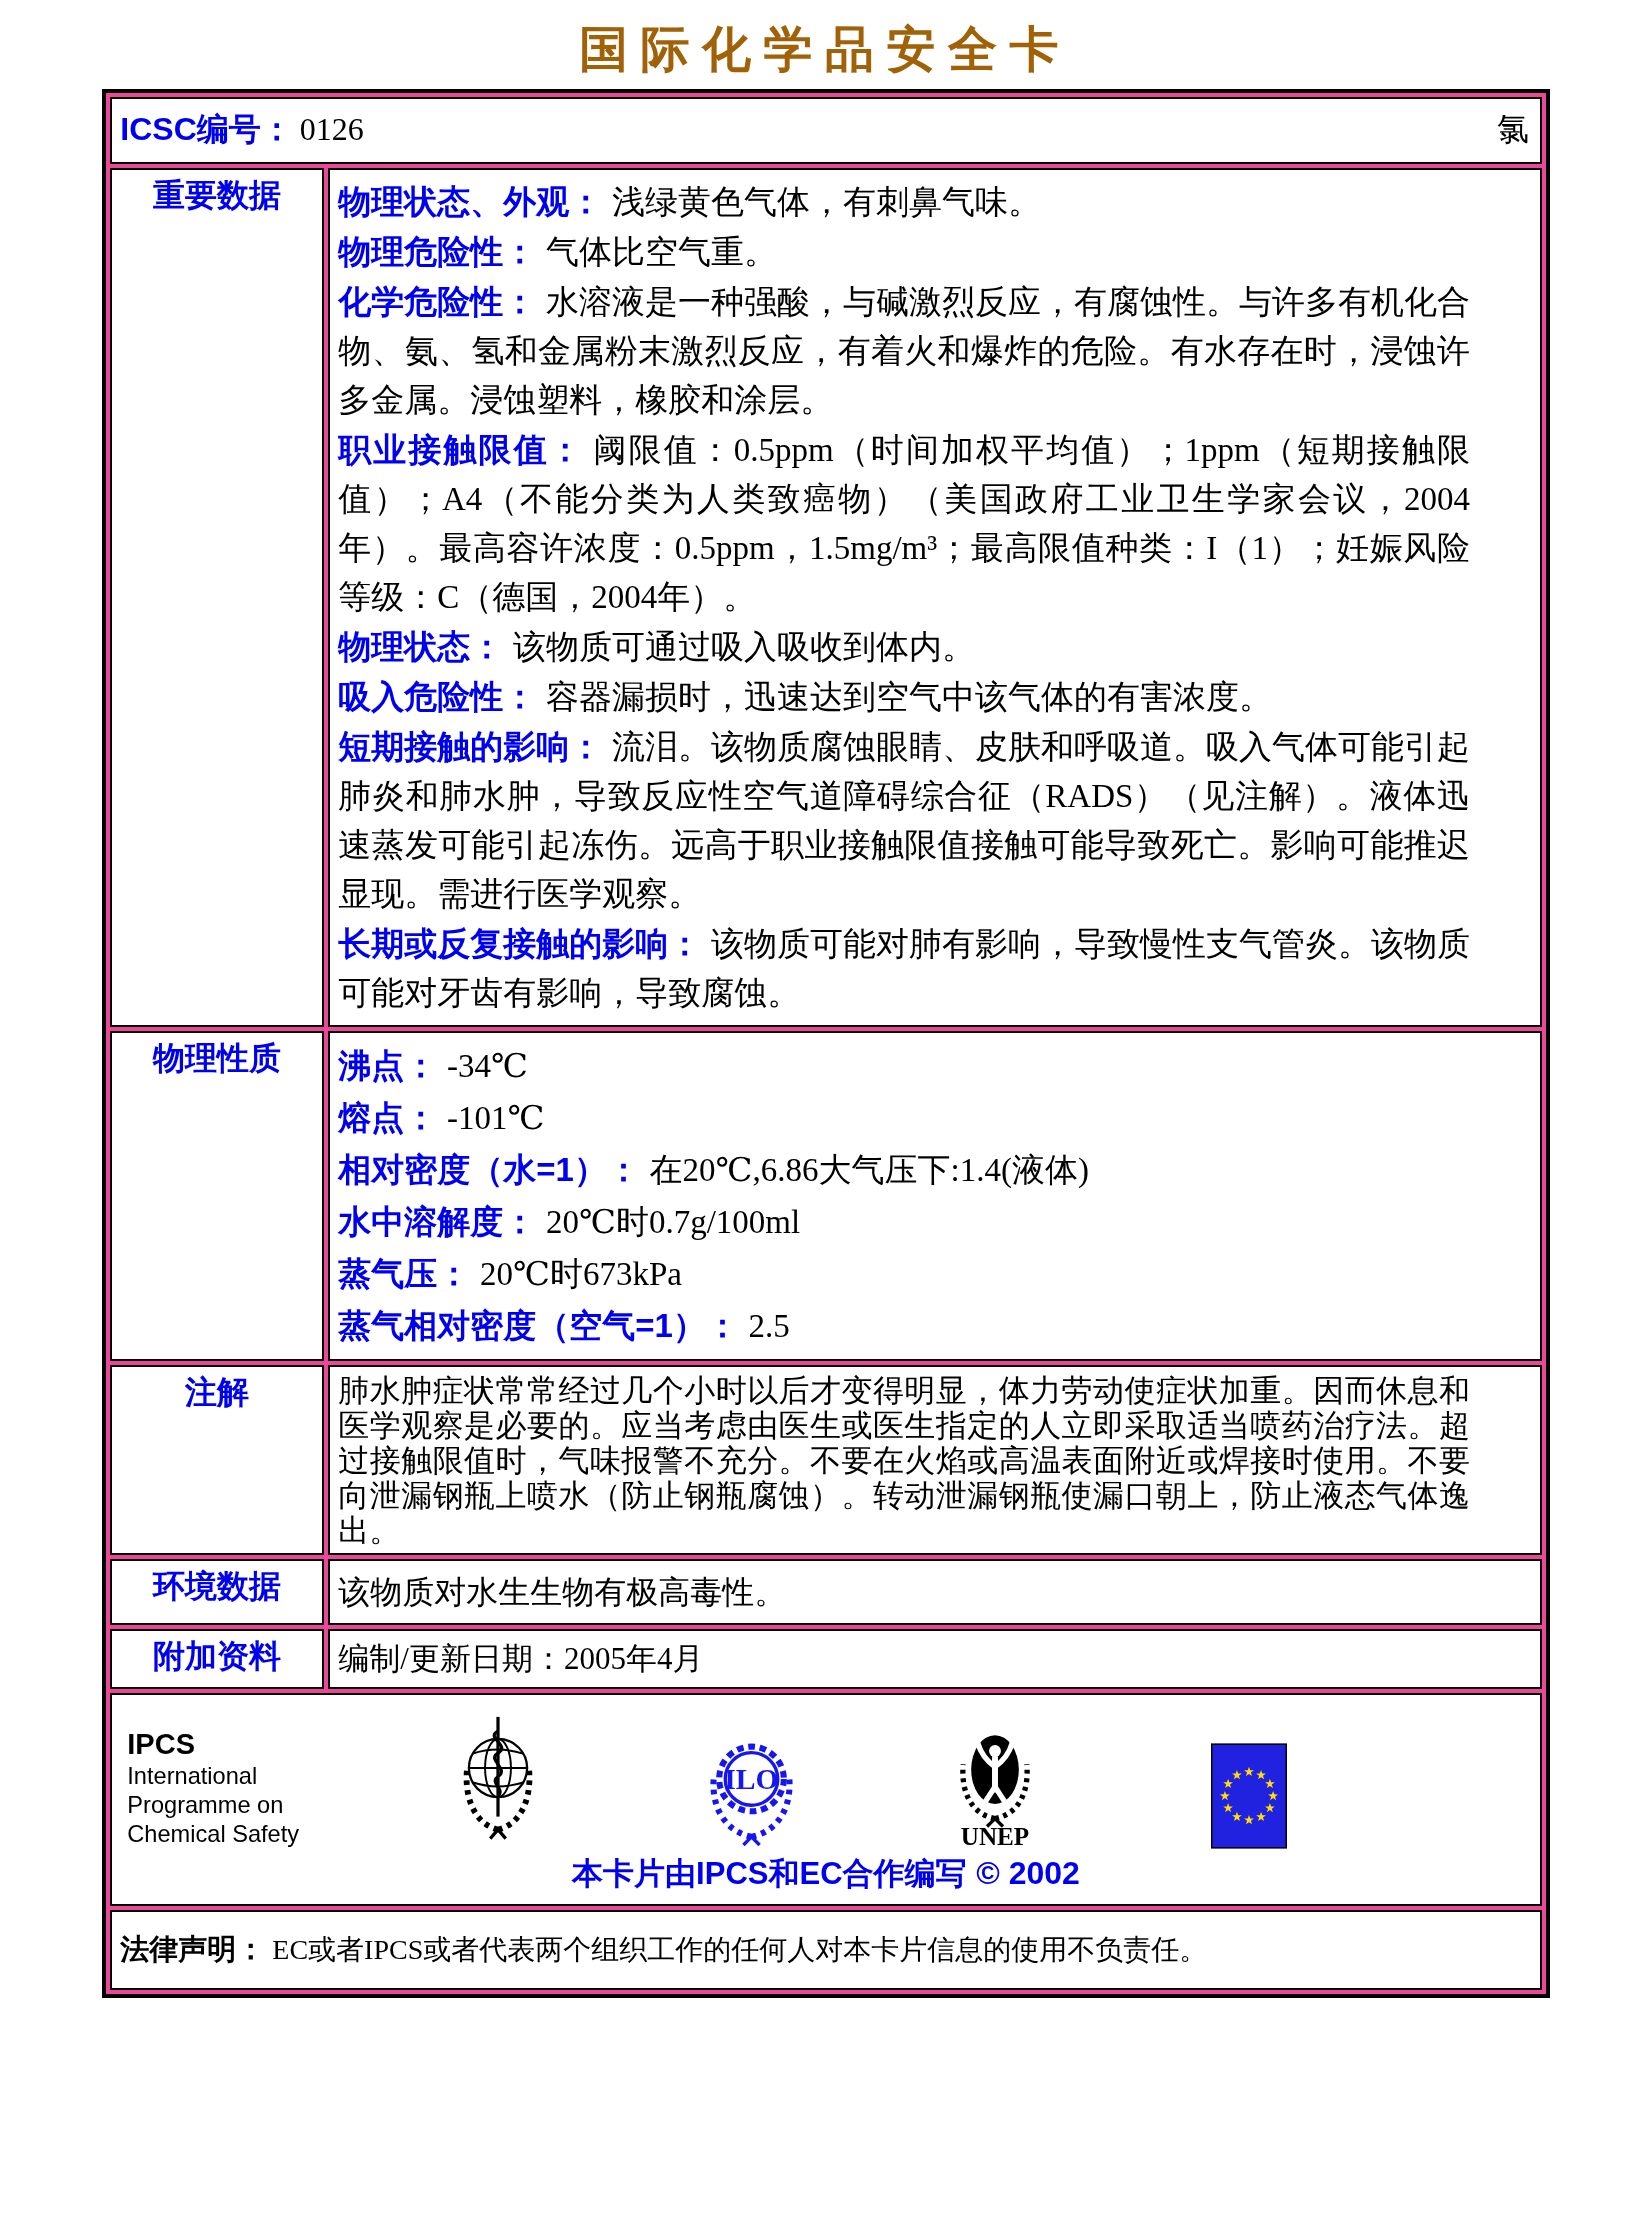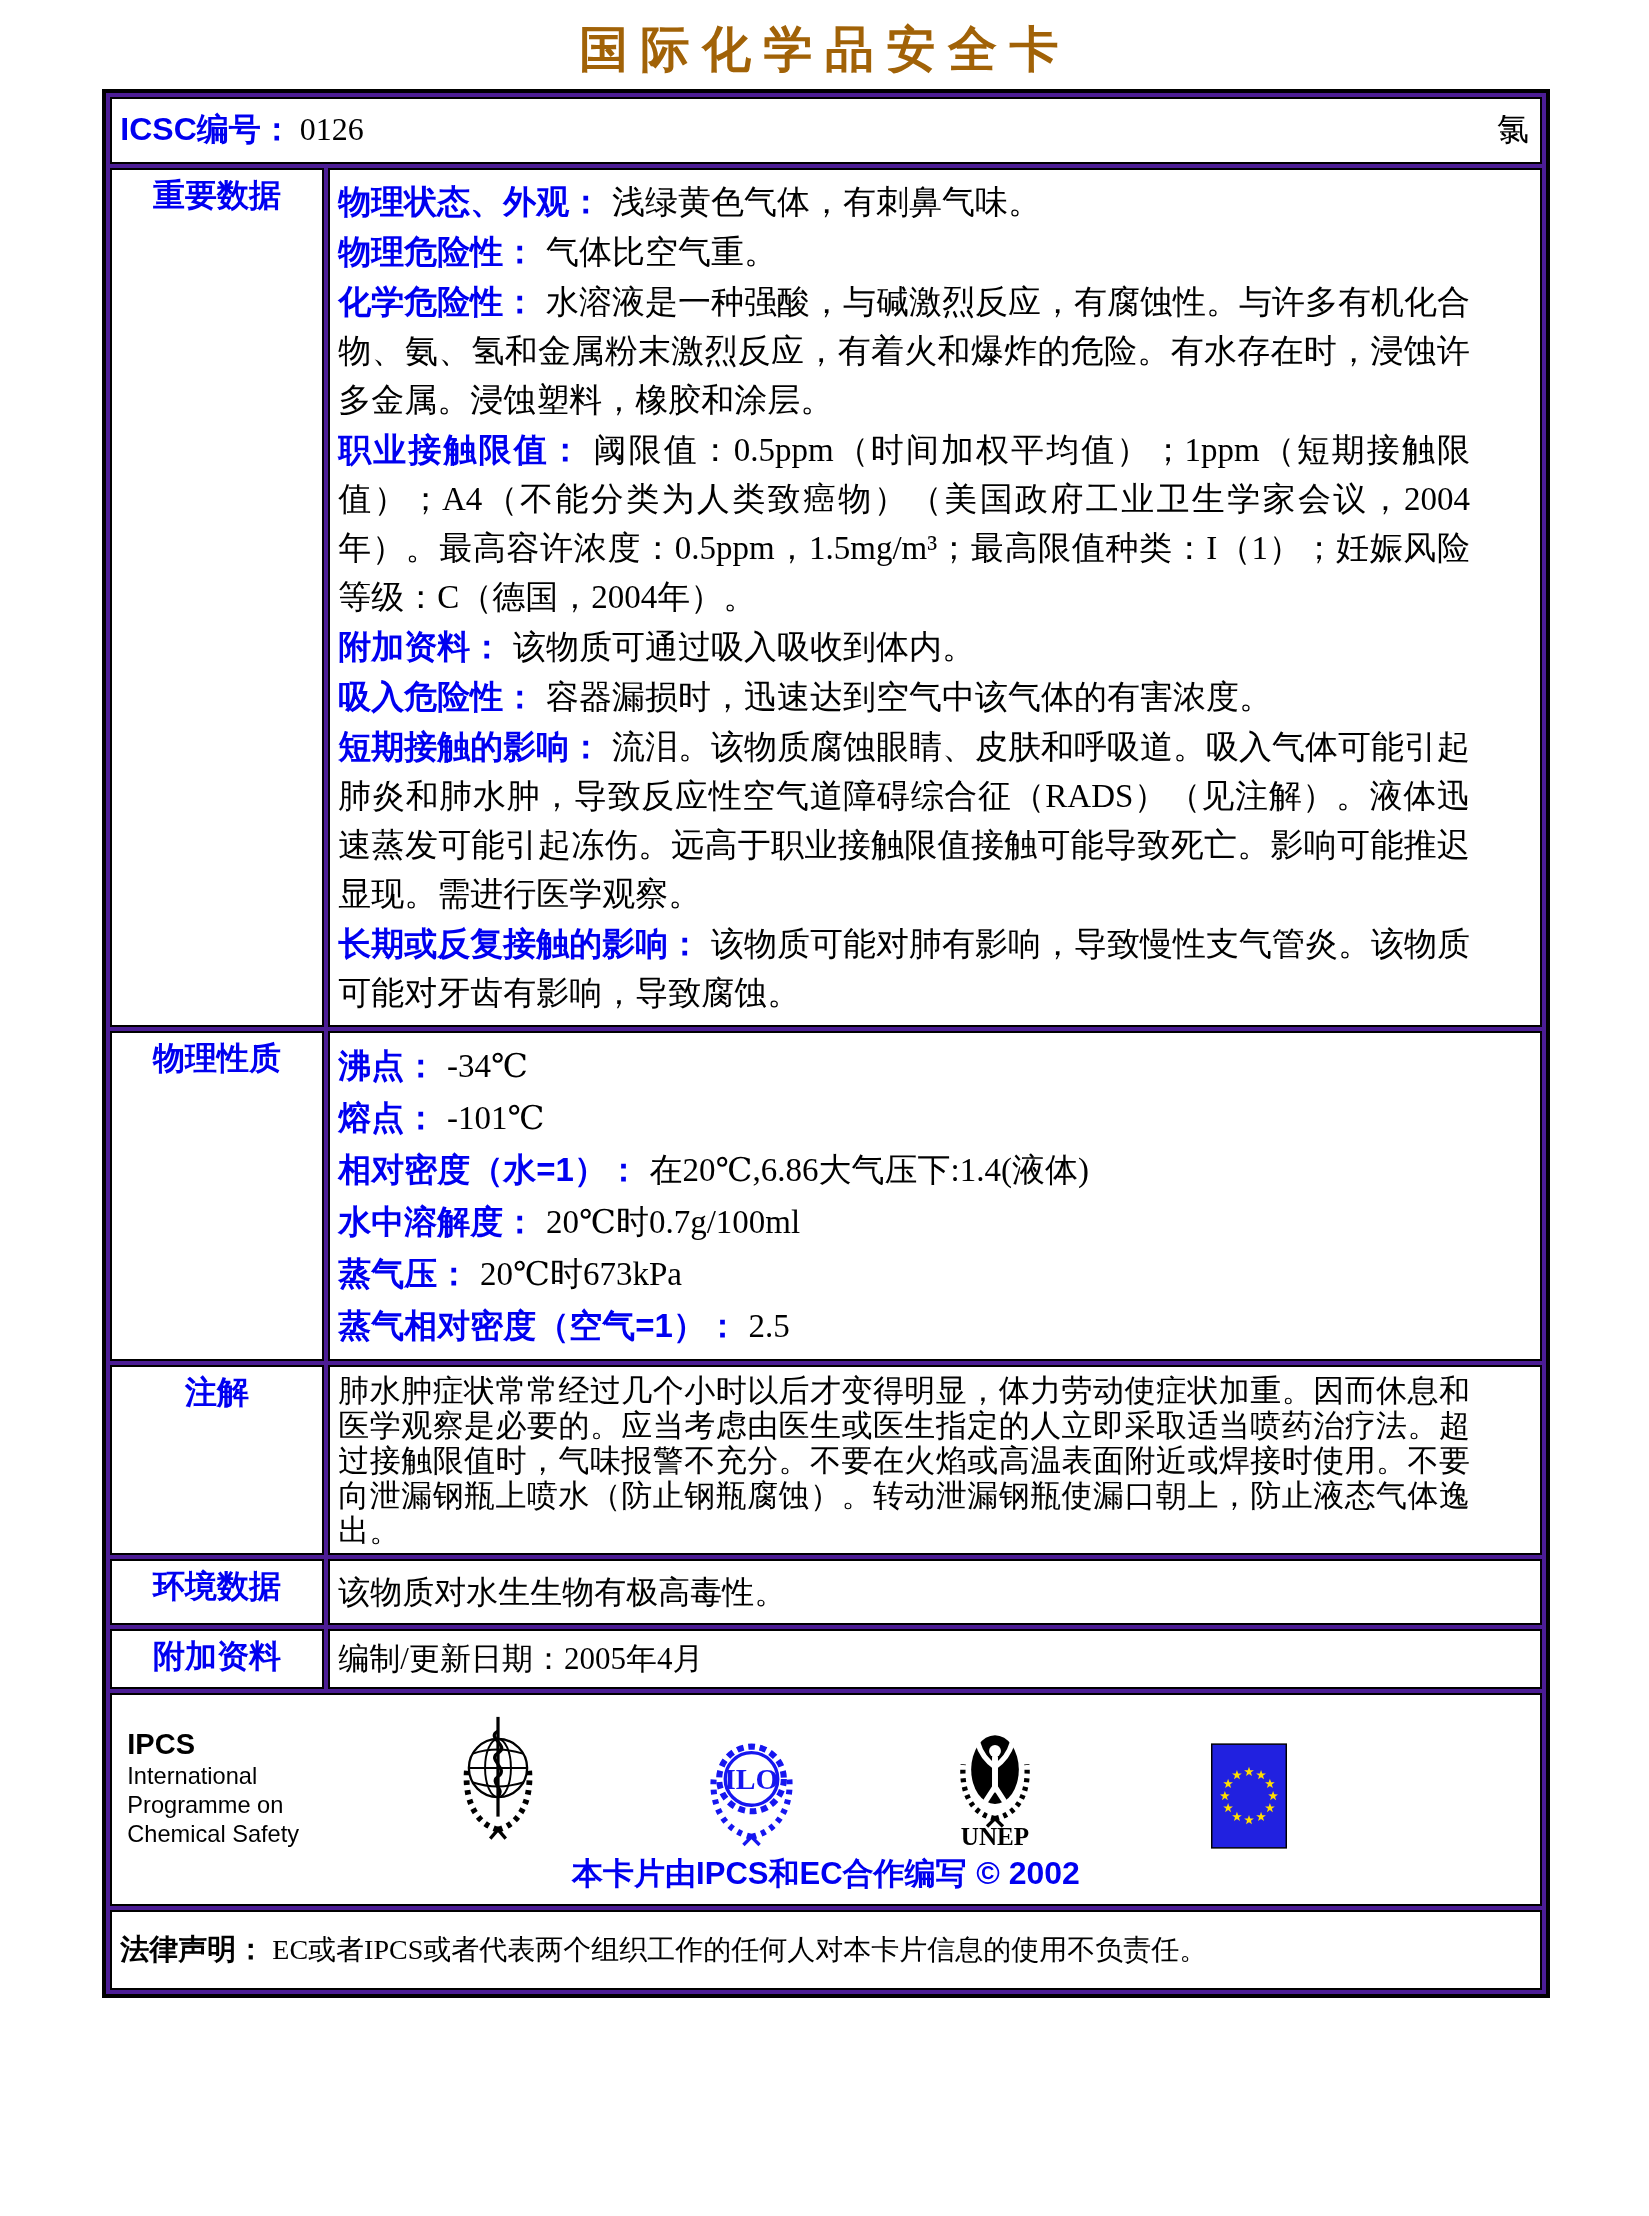--- a/index.html
+++ b/index.html
@@ -22,21 +22,21 @@
     letter-spacing: 12.5px;
     line-height: 51px;
   }
 
   table.card {
     margin-left: 102px;
     width: 1448px;
     border: 4.2px solid #000;
     border-collapse: separate;
     border-spacing: 4.9px;
-    background: #4c1d95;
+    background: #ec4899;
   }
   table.card td {
     border: 2.8px solid #000;
     vertical-align: top;
     background: #fff;
   }
 
   
   .header-cell { padding: 9.7px 8.3px; }
   .header-flex { display: flex; justify-content: space-between; align-items: center; }
@@ -123,21 +123,21 @@
       </td>
     </tr>
 
     <tr>
       <td class="row-label">重要数据</td>
       <td class="content important">
         <p><span class="p-label">物理状态、外观：</span><span>浅绿黄色气体，有刺鼻气味。</span></p>
         <p><span class="p-label">物理危险性：</span><span>气体比空气重。</span></p>
         <p><span class="p-label">化学危险性：</span><span>水溶液是一种强酸，与碱激烈反应，有腐蚀性。与许多有机化合物、氨、氢和金属粉末激烈反应，有着火和爆炸的危险。有水存在时，浸蚀许多金属。浸蚀塑料，橡胶和涂层。</span></p>
         <p><span class="p-label">职业接触限值：</span><span>阈限值：0.5ppm（时间加权平均值）；1ppm（短期接触限值）；A4（不能分类为人类致癌物）（美国政府工业卫生学家会议，2004年）。最高容许浓度：0.5ppm，1.5mg/m³；最高限值种类：I（1）；妊娠风险等级：C（德国，2004年）。</span></p>
-        <p><span class="p-label">附加资料：</span><span>该物质可通过吸入吸收到体内。</span></p>
+        <p><span class="p-label">物理状态：</span><span>该物质可通过吸入吸收到体内。</span></p>
         <p><span class="p-label">吸入危险性：</span><span>容器漏损时，迅速达到空气中该气体的有害浓度。</span></p>
         <p><span class="p-label">短期接触的影响：</span><span>流泪。该物质腐蚀眼睛、皮肤和呼吸道。吸入气体可能引起肺炎和肺水肿，导致反应性空气道障碍综合征（RADS）（见注解）。液体迅速蒸发可能引起冻伤。远高于职业接触限值接触可能导致死亡。影响可能推迟显现。需进行医学观察。</span></p>
         <p><span class="p-label">长期或反复接触的影响：</span><span>该物质可能对肺有影响，导致慢性支气管炎。该物质可能对牙齿有影响，导致腐蚀。</span></p>
       </td>
     </tr>
 
     <tr>
       <td class="row-label">物理性质</td>
       <td class="content physical">
         <p><span class="p-label">沸点：</span><span>-34℃</span></p>

